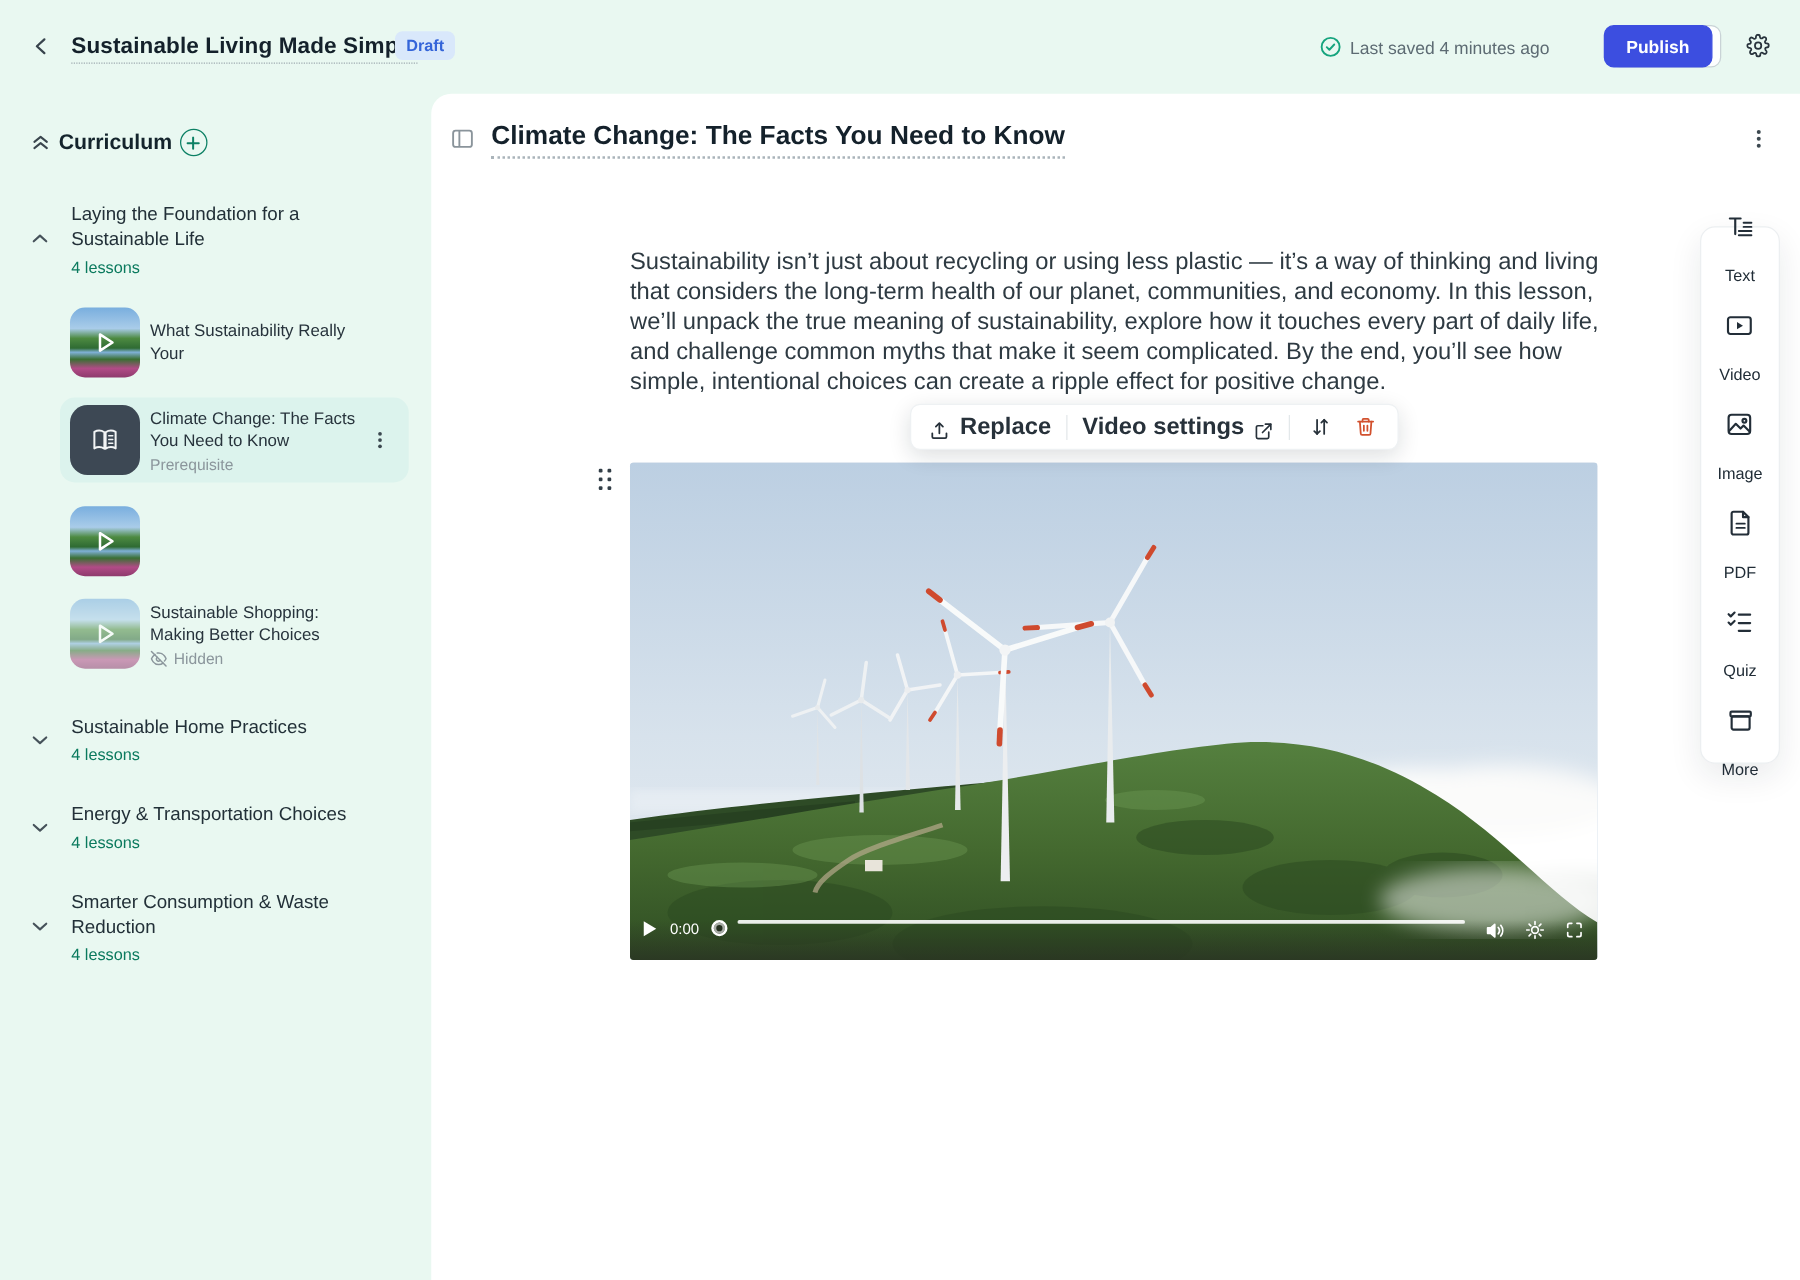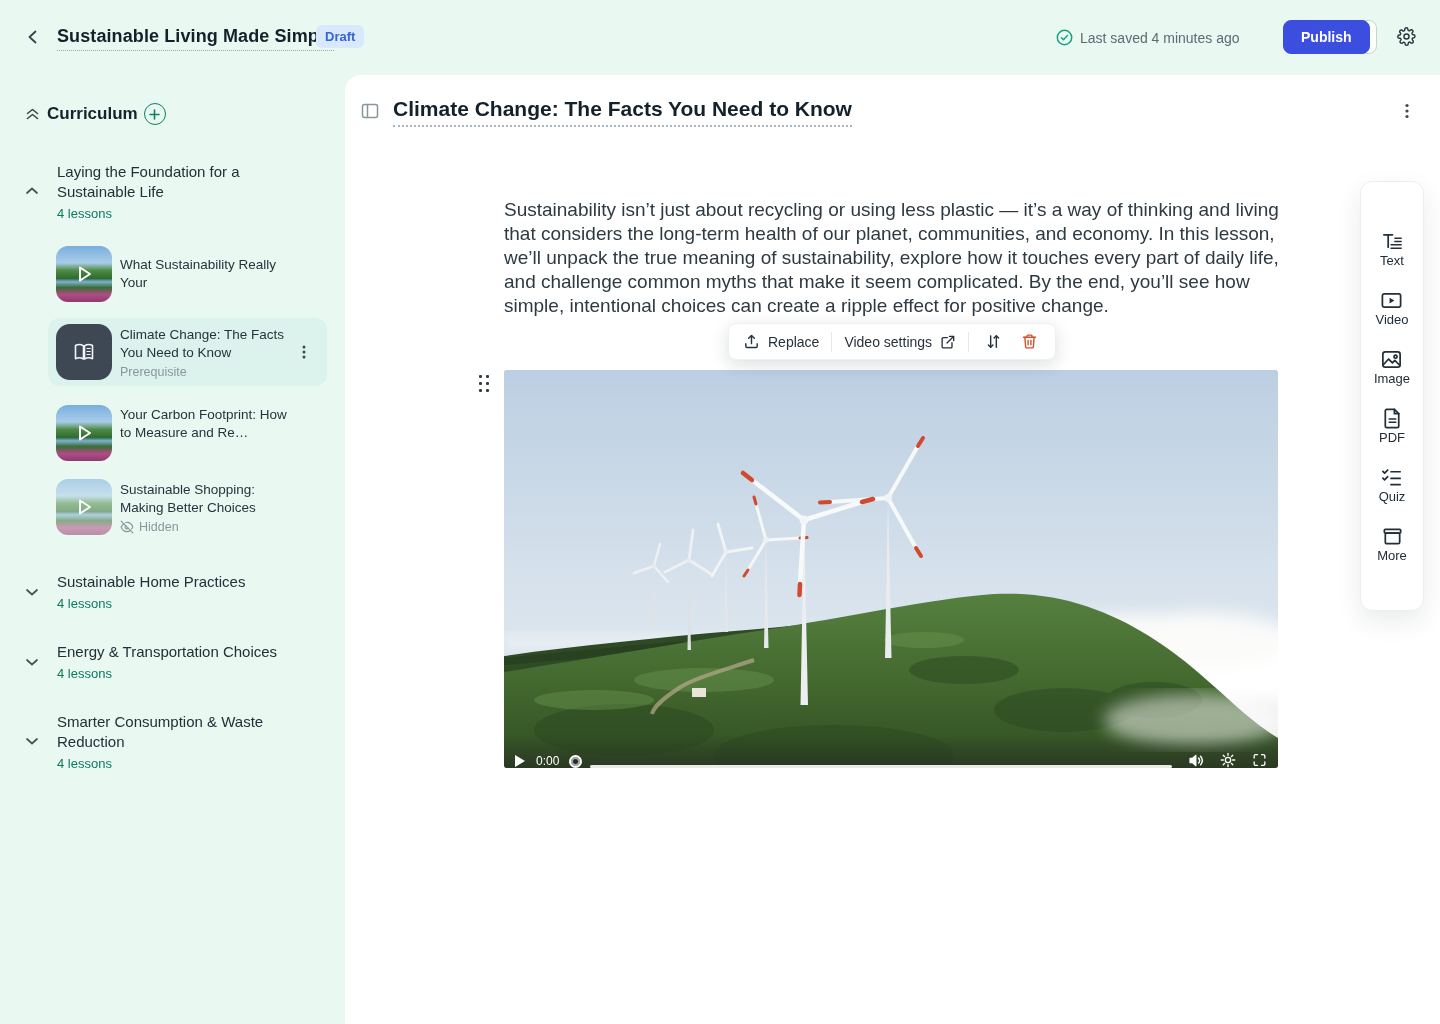--- a/index.html
+++ b/index.html
@@ -45,42 +45,42 @@
   .main-card { position:absolute; left:345px; top:75px; right:0; bottom:0; background:#fff; border-top-left-radius:16px; }
   .panel-toggle { position:absolute; left:361px; top:102px; width:18px; height:18px; cursor:pointer; }
   .lesson-title-h1 { position:absolute; left:393px; top:97px; font-size:21px; font-weight:700; color:#14212b;
     border-bottom:2px dotted #aab4ba; padding-bottom:4px; }
   .main-kebab { position:absolute; left:1400px; top:102px; width:14px; height:18px; cursor:pointer; }
   .lesson-paragraph { position:absolute; left:504px; top:198px; width:775px; font-size:19px; line-height:24px; color:#2e3a42; }
 
   
   .block-toolbar { position:absolute; left:728px; top:323px; height:37px; background:#fff; border:1px solid #eef1f3;
     border-radius:8px; box-shadow:0 5px 18px rgba(15,25,35,.14); display:flex; align-items:center; padding:0 14px; gap:12px; z-index:5; }
-  .bt-item { display:flex; align-items:center; gap:8px; font-size:14px; font-weight:400; color:#27313a; cursor:pointer; white-space:nowrap; }
+  .bt-item { display:flex; align-items:flex-end; gap:8px; font-size:19px; font-weight:700; color:#27313a; cursor:pointer; white-space:nowrap; }
   .bt-divider { width:1px; height:20px; background:#e3e8ea; }
   .bt-icon-btn { display:flex; align-items:center; justify-content:center; width:24px; height:24px; cursor:pointer; }
 
   .drag-handle { position:absolute; left:477px; top:373px; width:16px; height:22px; cursor:grab; display:grid;
     grid-template-columns:repeat(2,5px); grid-template-rows:repeat(3,5px); gap:2px; align-content:center; justify-content:center; }
   .drag-handle i { width:3px; height:3px; background:#323e47; border-radius:1px; }
 
   
   .video-block { position:absolute; left:504px; top:370px; width:774px; height:398px; border-radius:3px; overflow:hidden; background:#cfdce8; }
-  .video-controls { position:absolute; left:0; right:0; bottom:0; height:32px; display:flex; align-items:flex-end;
+  .video-controls { position:absolute; left:0; right:0; bottom:0; height:32px; display:flex; align-items:flex-start;
     padding:0 10px; background:linear-gradient(180deg, rgba(0,0,0,0) 0%, rgba(40,40,35,.55) 100%); }
   .vc-time { color:#fff; font-size:12px; margin:0 10px 0 10px; }
   .vc-knob { width:13px; height:13px; border:2.5px solid #fff; border-radius:50%; background:rgba(30,30,30,.6); box-shadow:inset 0 0 0 2px rgba(255,255,255,.6); }
   .vc-track { flex:1; height:3px; background:rgba(255,255,255,.9); border-radius:2px; margin:0 16px 0 8px; }
   .vc-right { display:flex; align-items:center; gap:15px; }
 
   
   .right-toolbar { position:absolute; left:1360px; top:181px; width:64px; height:430px; background:#fff;
     border:1px solid #eceff1; border-radius:12px; box-shadow:0 10px 26px rgba(20,30,40,.09);
     display:flex; flex-direction:column; align-items:center; justify-content:center; gap:21px; padding:14px 0; }
-  .rt-item { display:flex; flex-direction:column; align-items:center; gap:0; cursor:pointer; }
+  .rt-item { display:flex; flex-direction:column; align-items:center; gap:20px; cursor:pointer; }
   .rt-label { font-size:13px; font-weight:500; color:#212d37; }
 
   svg { display:block; }
 </style>
 </head>
 <body>
 
 <div id="app">
 
   <div class="header">
@@ -164,21 +164,20 @@
           </svg>
       </div>
     </div>
 
     <div class="lesson-item" style="top:320px; height:76px">
       <div class="lesson-thumb" style="top:10px">
         <svg width="24" height="24" viewBox="0 0 24 24">
             <path d="M8 5.5 L18 12 L8 18.5 Z" fill="none" stroke="#fff" stroke-width="2" stroke-linejoin="round"></path>
           </svg>
       </div>
-      <div class="lesson-text" style="top:11px">Your Carbon Footprint: How to Measure and Re…</div>
     </div>
 
     <div class="lesson-item" style="top:398px; height:68px">
       <div class="lesson-thumb dim">
         <svg width="24" height="24" viewBox="0 0 24 24">
             <path d="M8 5.5 L18 12 L8 18.5 Z" fill="none" stroke="#fff" stroke-width="2" stroke-linejoin="round"></path>
           </svg>
       </div>
       <div class="lesson-text" style="top:8px">Sustainable Shopping: Making Better Choices</div>
       <div class="lesson-sub" style="top:47px">

